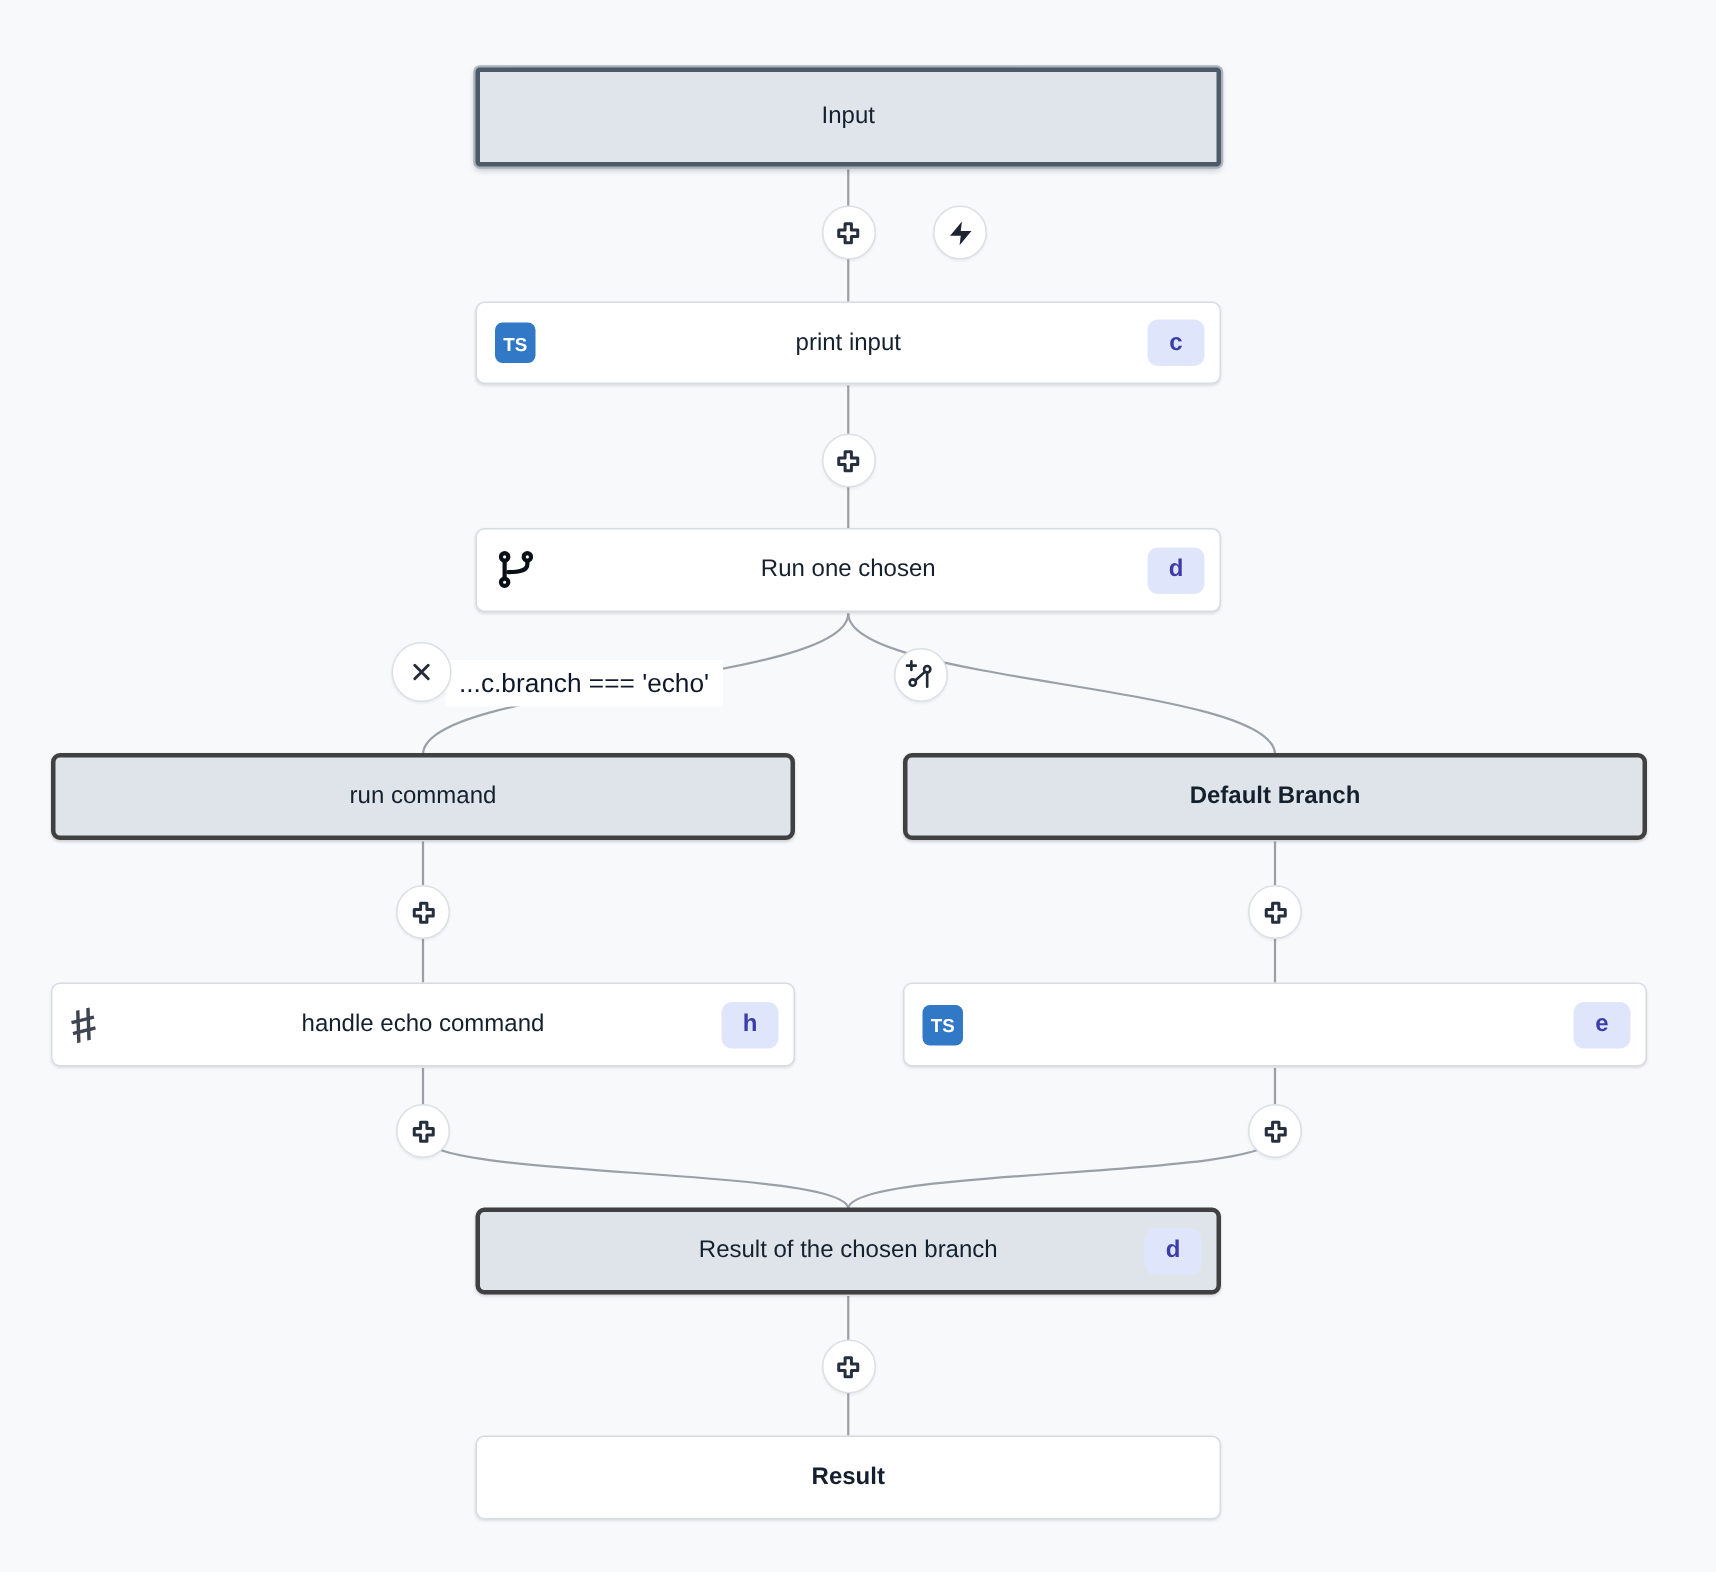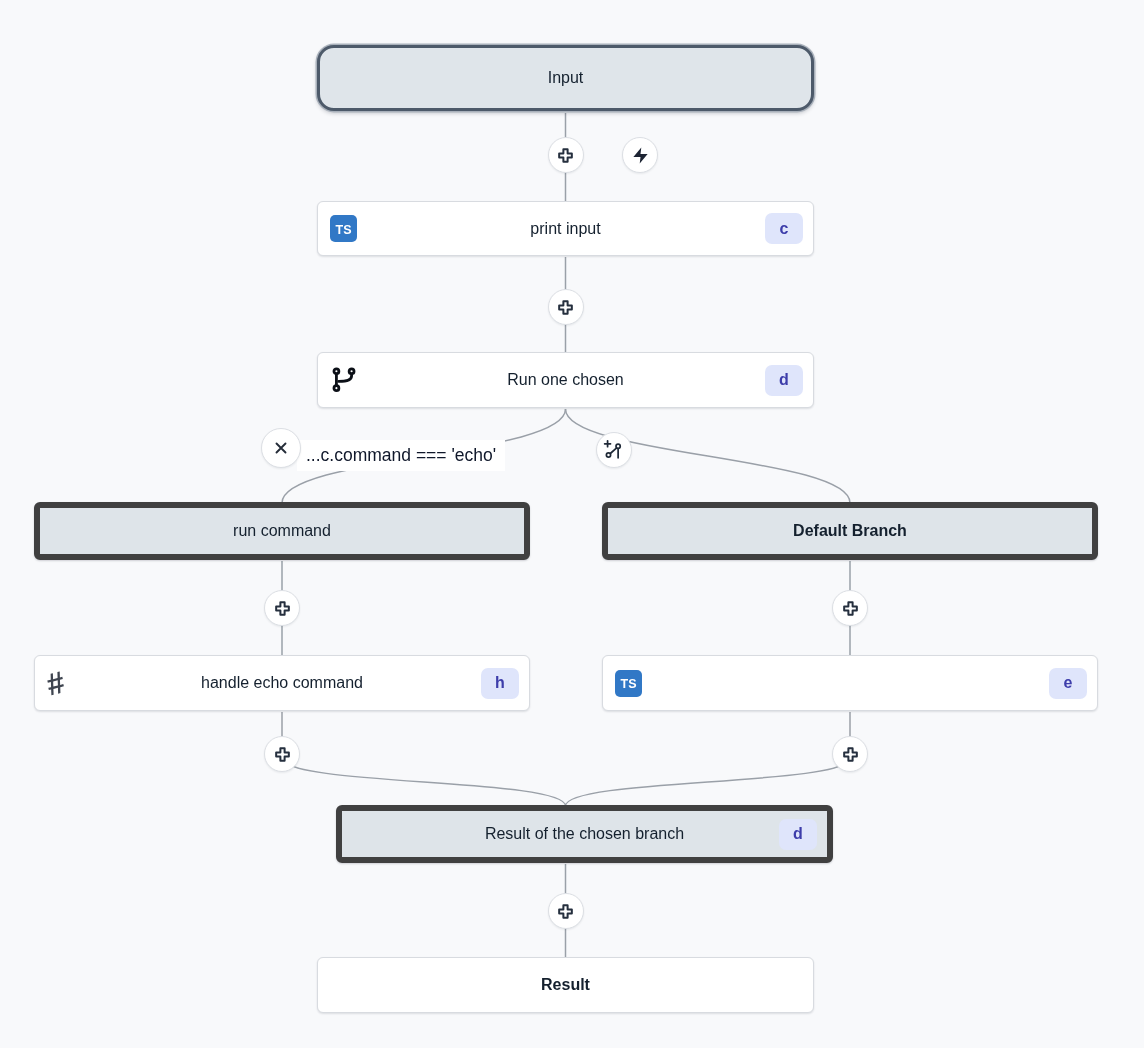--- a/index.html
+++ b/index.html
@@ -9,23 +9,23 @@
   }
   svg.edges{position:absolute;left:0;top:0;width:1144px;height:1048px;}
   svg.edges path{stroke:#9aa0a8;stroke-width:1.5;fill:none;}
 
   .node{
     position:absolute;display:flex;align-items:center;justify-content:center;
     border-radius:6px;font-size:16px;color:#14202e;box-sizing:border-box;
   }
   .node .label{position:absolute;left:0;right:0;text-align:center;pointer-events:none;}
   .node-white{background:#ffffff;border:1px solid #d8dbe0;box-shadow:0 1px 2px rgba(16,24,40,.12);}
-  .node-gray{background:#dee4e9;border:6px solid #404040;box-shadow:0 1px 2px rgba(16,24,40,.18);}
+  .node-gray{background:#dee4e9;border:3px solid #404040;box-shadow:0 1px 2px rgba(16,24,40,.18);}
   .node-input{
-    background:#dfe5ea;border:3px solid #4d5a6a;border-radius:17px;
+    background:#dfe5ea;border:3px solid #4d5a6a;border-radius:3px;
     box-shadow:0 0 0 1.5px #a9b1bb,0 2px 4px rgba(16,24,40,.25);
   }
 
   .icon-left{position:absolute;left:12px;display:flex;align-items:flex-end;}
   .badge{
     position:absolute;right:10px;width:38px;height:31px;border-radius:7px;
     background:#dfe5fb;color:#3d3daa;font-weight:bold;font-size:16px;
     display:flex;align-items:center;justify-content:center;
   }
   .ts-badge{
@@ -88,21 +88,21 @@
         <circle cx="18.5" cy="4.5" r="2.1"></circle>
         <circle cx="5.5" cy="19" r="2.1"></circle>
         <path d="M5.5 7 V16.5"></path>
         <path d="M18.5 7 V8.5 C18.5 12 15 13.2 7.5 13.2"></path>
       </svg>
     </span>
     <span class="label">Run one chosen</span>
     <span class="badge">d</span>
   </div>
 
-  <div class="cond-label">...c.command === 'echo'</div>
+  <div class="cond-label">...c.branch === 'echo'</div>
 
   <div class="node node-gray" style="left:34px;top:502px;width:496px;height:58px;">
     <span class="label">run command</span>
   </div>
 
   <div class="node node-gray" style="left:602px;top:502px;width:496px;height:58px;font-weight:bold;">
     <span class="label">Default Branch</span>
   </div>
 
   <div class="node node-white" style="left:34px;top:655px;width:496px;height:56px;">
@@ -113,21 +113,21 @@
     <span class="badge">h</span>
   </div>
 
   <div class="node node-white" style="left:602px;top:655px;width:496px;height:56px;">
     <span class="icon-left">
       <span class="ts-badge">TS</span>
     </span>
     <span class="badge">e</span>
   </div>
 
-  <div class="node node-gray" style="left:317px;top:805px;width:497px;height:58px;margin-left:19px;">
+  <div class="node node-gray" style="left:317px;top:805px;width:497px;height:58px;">
     <span class="label">Result of the chosen branch</span>
     <span class="badge">d</span>
   </div>
 
   <div class="node node-white" style="left:317px;top:957px;width:497px;height:56px;font-weight:bold;">
     <span class="label">Result</span>
   </div>
 
   <button class="circle-btn" style="left:565.5px;top:155px;">
     <svg width="19" height="19" viewBox="0 0 18 18">

